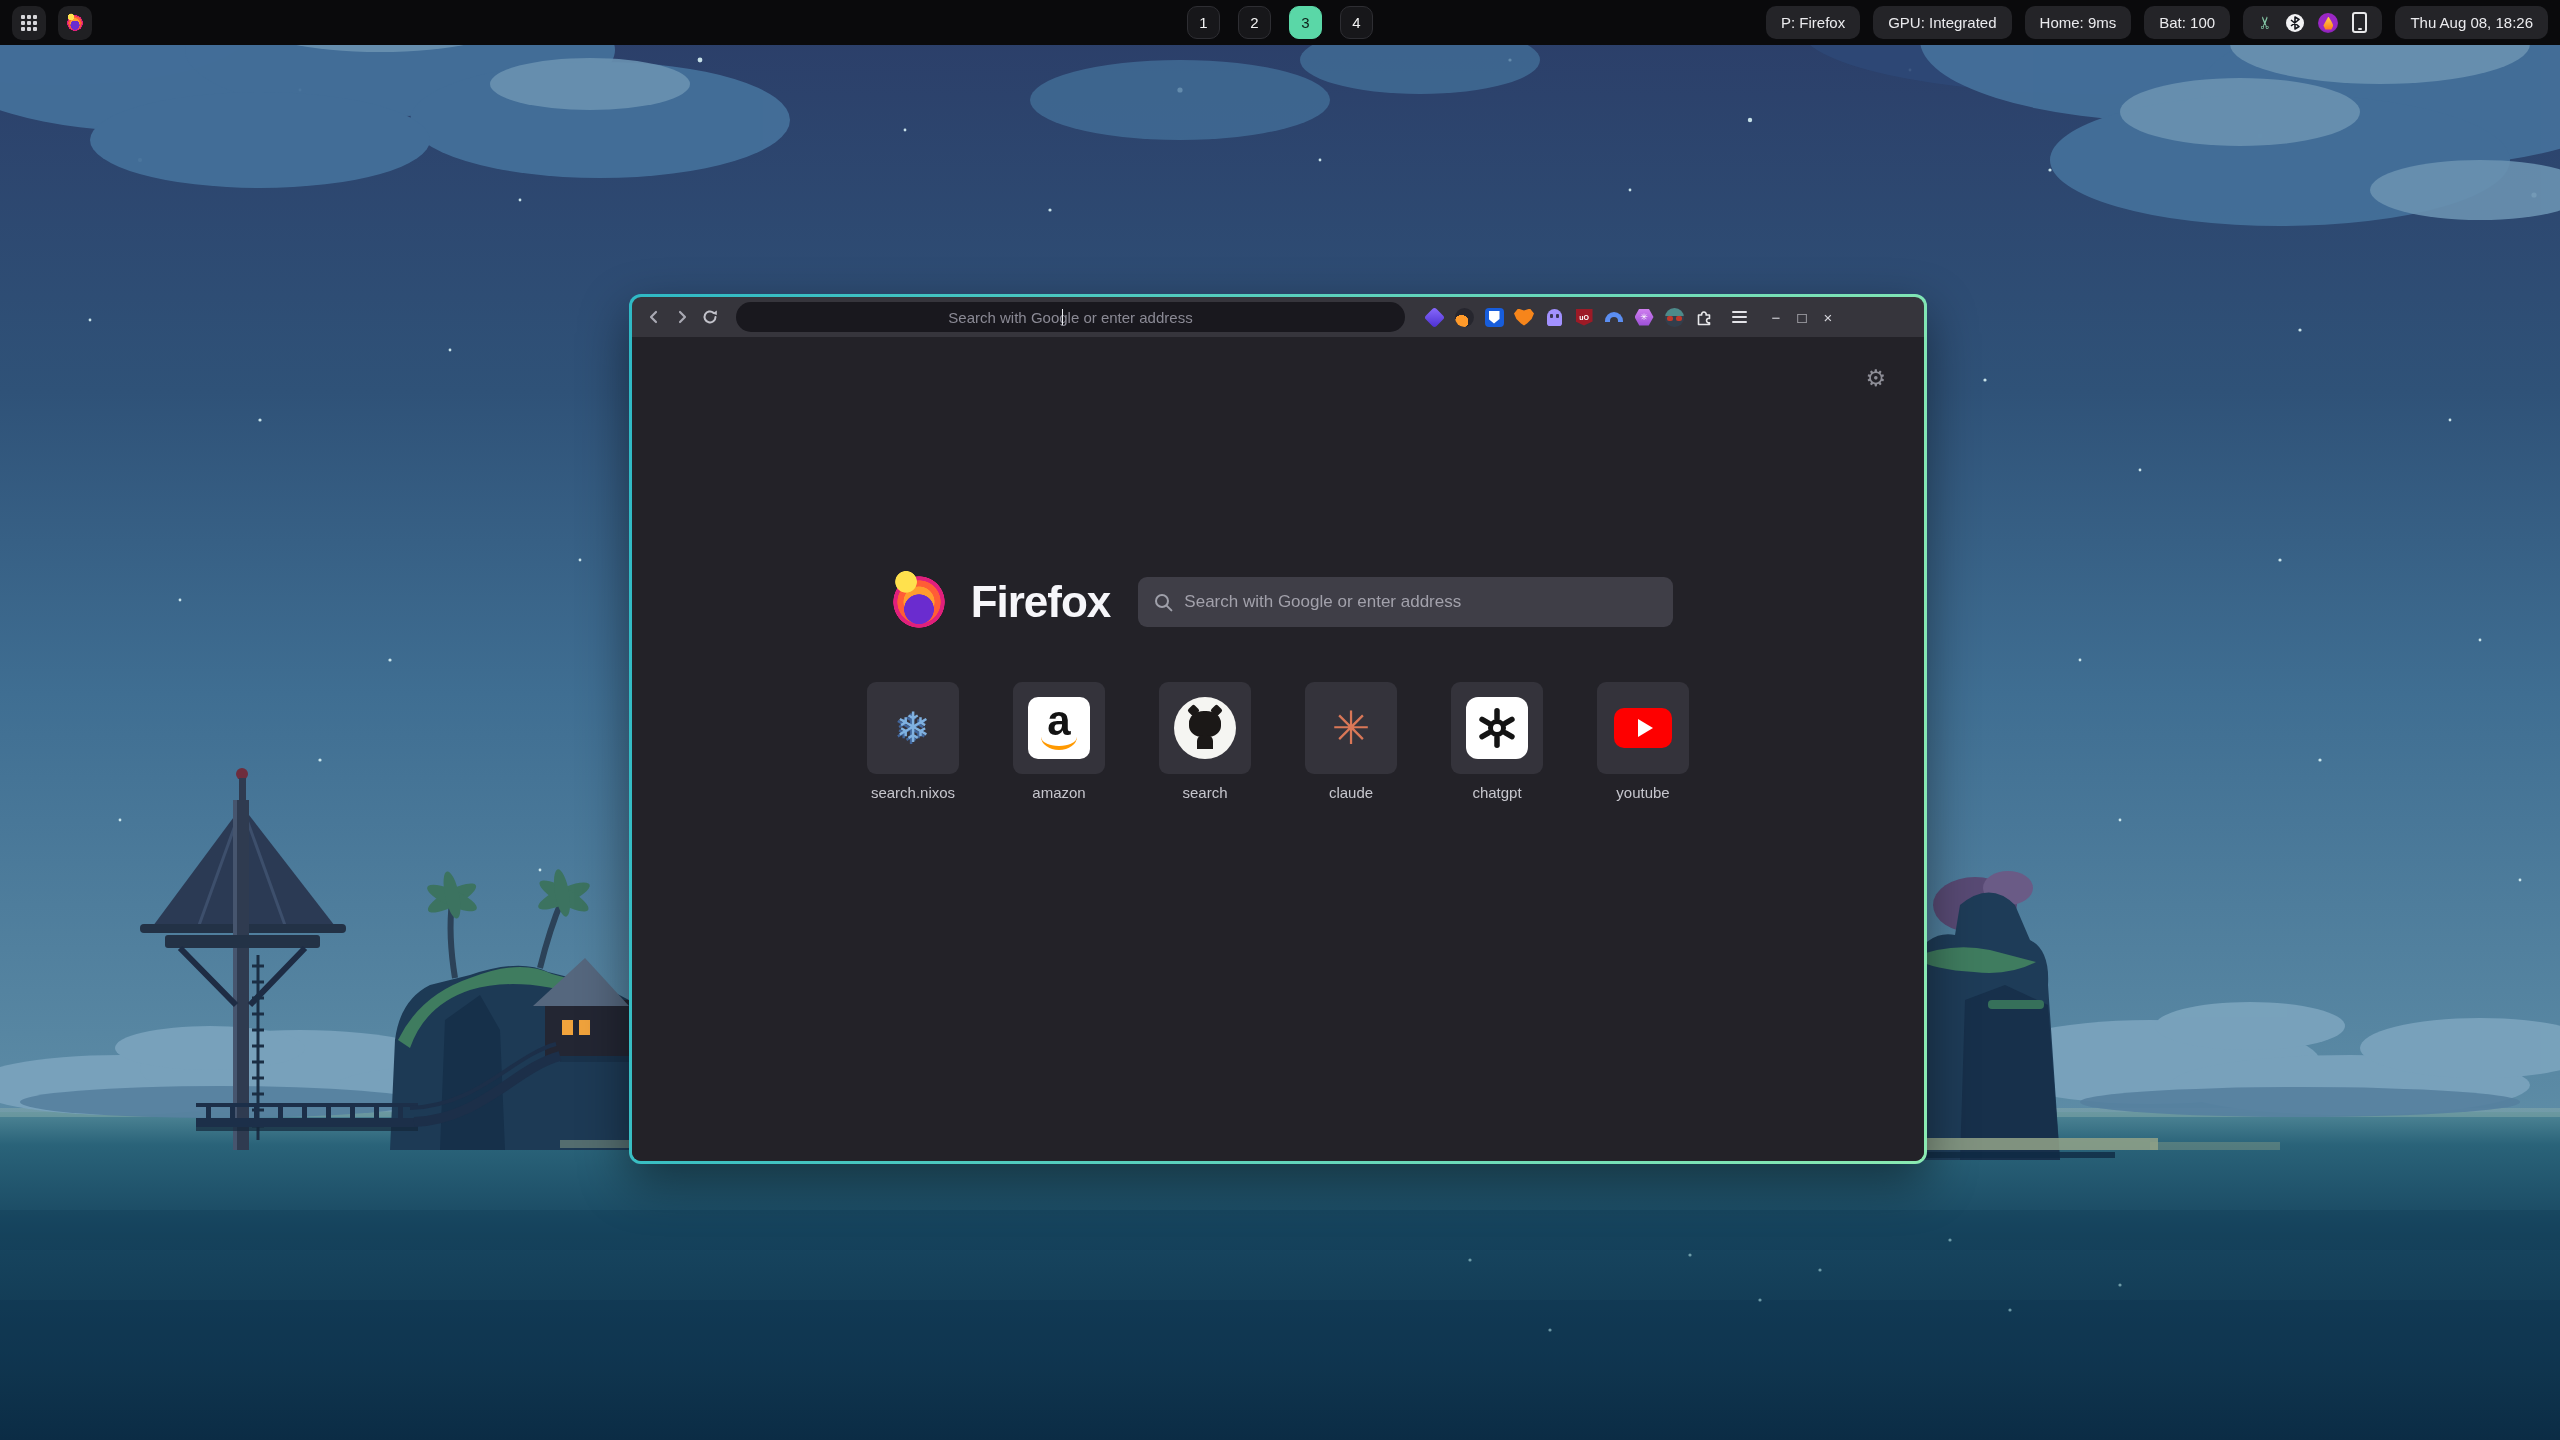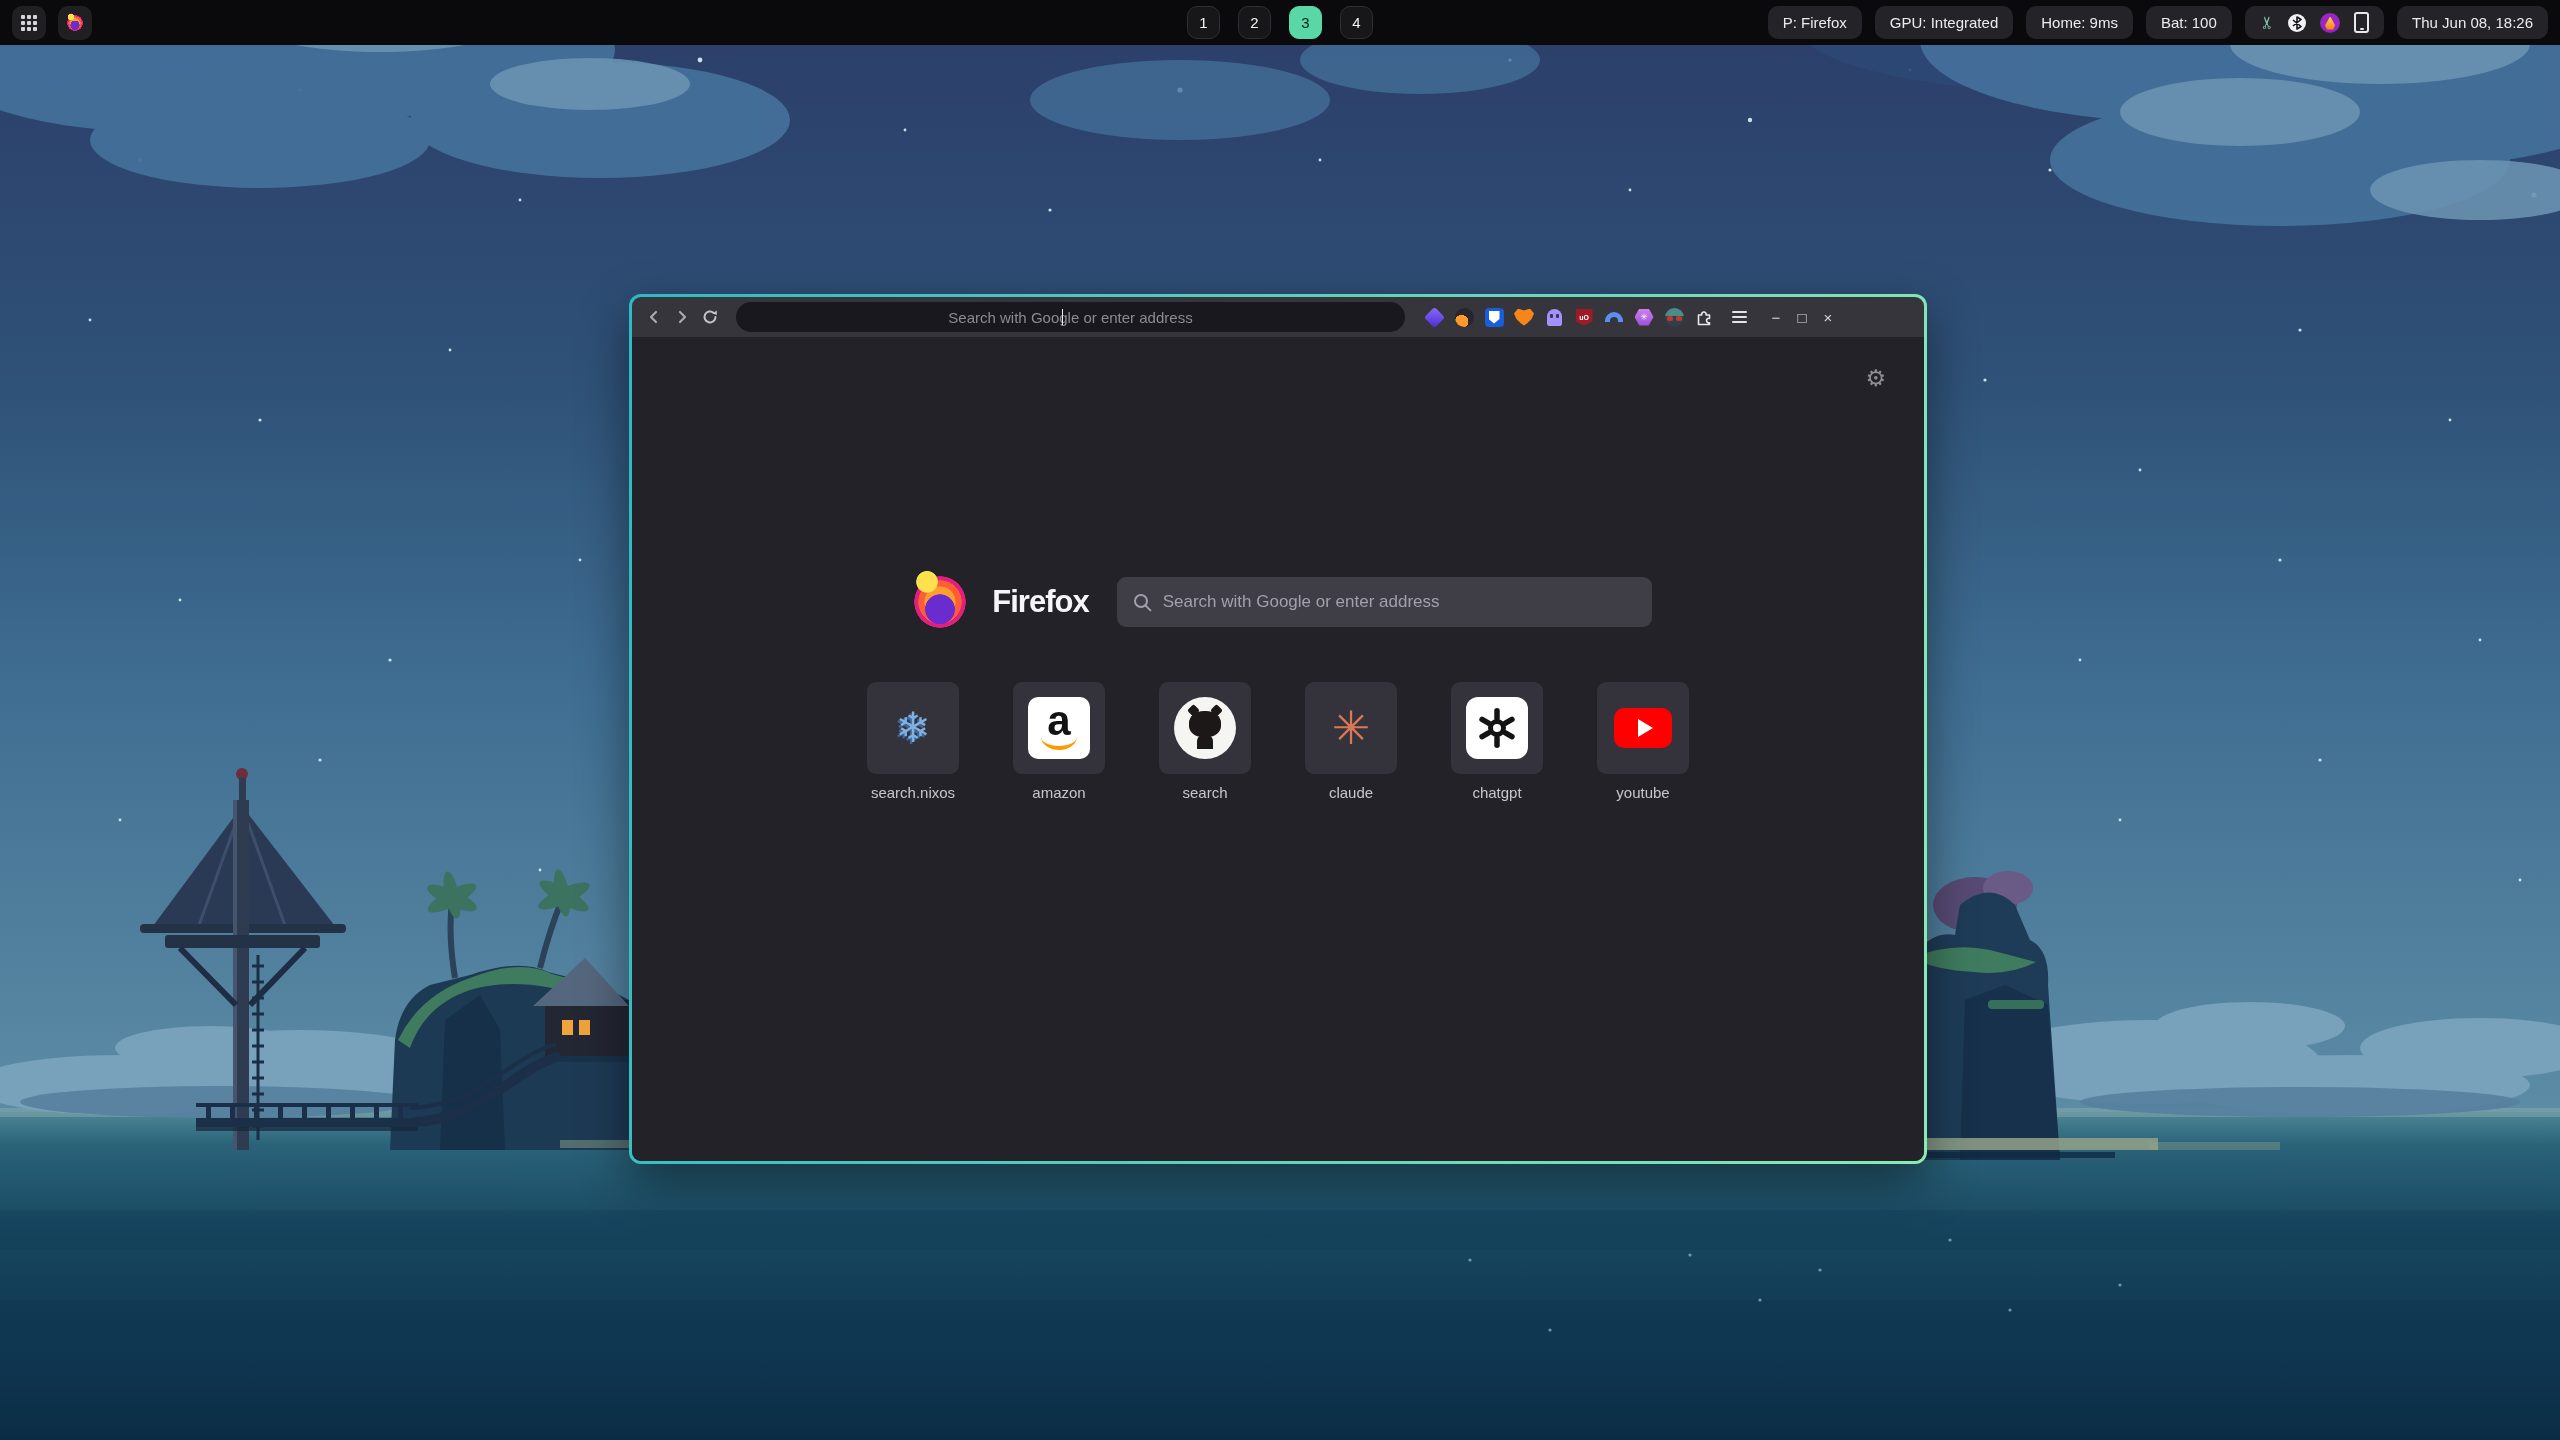--- a/index.html
+++ b/index.html
@@ -90,21 +90,21 @@
   }
   .tab .fav{width:15px;height:15px;flex:none;}
   .tab .title{color:#ececf0;font-size:13px;}
   .newtabbtn{width:26px;height:26px;margin-left:12px;color:#d8d8dd;font-size:18px;display:flex;align-items:center;justify-content:center;border-radius:6px;}
   .tablist{margin-left:auto;}
   
   .content{flex:1;background:#232228;position:relative;display:flex;flex-direction:column;align-items:center;}
   .gear{position:absolute;top:30px;right:38px;color:#8d8d96;font-size:23px;line-height:1;}
   .hero{margin-top:229px;display:flex;align-items:center;}
   .biglogo{width:72px;height:72px;flex:none;}
-  .wordmark{color:#f6f6fa;font-size:31px;font-weight:bold;letter-spacing:-1px;margin-left:16px;}
+  .wordmark{color:#f6f6fa;font-size:44px;font-weight:bold;letter-spacing:-1px;margin-left:16px;}
   .nsearch{
     width:535px;height:50px;margin-left:28px;border-radius:9px;background:#3f3e47;
     display:flex;align-items:center;position:relative;
   }
   .nsearch svg{position:absolute;left:16px;}
   .nsearch input{
     width:100%;height:100%;background:transparent;border:none;outline:none;color:#e6e6ec;
     font-size:17px;padding:0 16px 0 46px;font-family:"Liberation Sans",sans-serif;
   }
   .nsearch input::placeholder{color:#a2a1ab;opacity:1;}
@@ -371,21 +371,21 @@
             <polyline points="2,4 10,10.5 6,13 6,1 10,3.5 2,10" fill="none" stroke="#13151c" stroke-width="1.6" stroke-linejoin="round"></polyline>
           </svg>
       </span>
       <span class="flame-badge">
           <span class="flame-shape"></span>
         </span>
       <span class="phone">
           <i></i>
         </span>
     </div>
-    <div class="pill">Thu Jun 08, 18:26</div>
+    <div class="pill">Thu Aug 08, 18:26</div>
   </div>
 </div>
 
 <div class="win-frame">
   <div class="win">
 
     <div class="toolbar">
       <div class="tbtn">
         <svg width="16" height="16" viewBox="0 0 16 16">
             <polyline points="10,3 5,8 10,13" fill="none" stroke="#a9a9b3" stroke-width="2.2" stroke-linecap="round" stroke-linejoin="round"></polyline>

